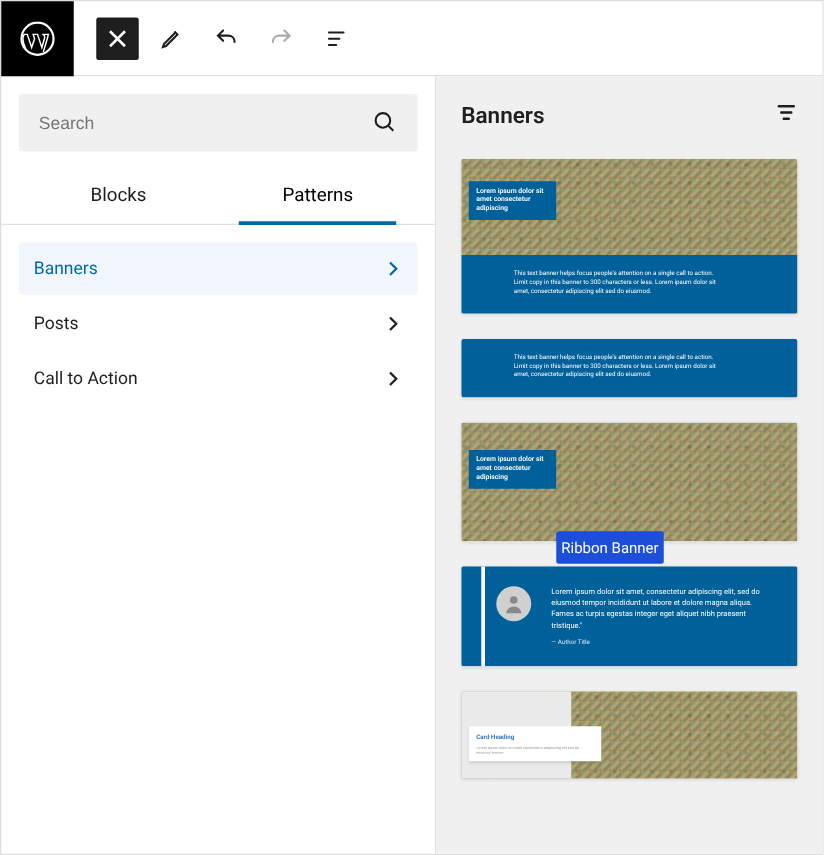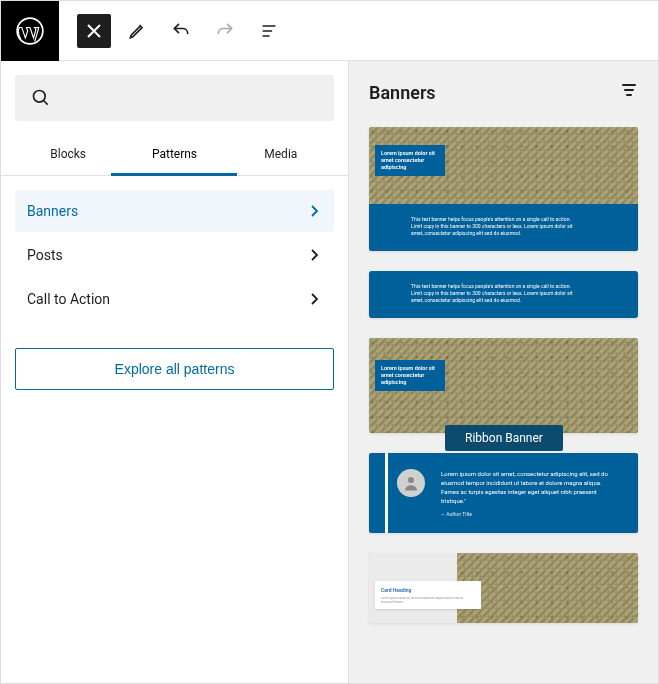--- a/index.html
+++ b/index.html
@@ -18,21 +18,21 @@
     
     .main { display: flex; flex: 1; overflow: hidden; }
     .left-panel { width: 348px; display: flex; flex-direction: column; border-right: 1px solid #e0e0e0; }
     
     .search-wrap { padding: 14px; }
     .search-box { position: relative; background: #f0f0f0; border-radius: 2px; height: 46px; display: flex; align-items: center; padding: 0 16px; }
     .search-input { flex: 1; border: none; background: transparent; font-size: 14px; color: #757575; outline: none; }
     .search-icon-btn { background: transparent; border: none; cursor: pointer; color: #1e1e1e; display: flex; }
     
     .tabs { display: flex; border-bottom: 1px solid #e0e0e0; padding: 0 14px; }
-    .tab { flex: 1; text-align: center; padding: 12px 0 14px; font-size: 12px; color: #1e1e1e; cursor: pointer; position: relative; }
+    .tab { flex: 1; text-align: center; padding: 12px 0 14px; font-size: 15px; color: #1e1e1e; cursor: pointer; position: relative; }
     .tab.active { color: #000000; }
     .tab.active::after { content: ""; position: absolute; bottom: -1px; left: 50%; transform: translateX(-50%); width: 126px; height: 3px; background: #006ba1; }
     
     .cat-list { padding: 14px; display: flex; flex-direction: column; gap: 2px; }
     .cat-item { display: flex; align-items: center; justify-content: space-between; padding: 13px 12px; border-radius: 3px; cursor: pointer; font-size: 14px; color: #1e1e1e; }
     .cat-item.selected { background: #f0f6fb; color: #006ba1; }
     .cat-item.selected .chev { color: #006ba1; }
     .chev { color: #1e1e1e; }
     
     .explore-btn { margin: 14px; border: 1px solid #006ba1; color: #006ba1; background: #fff; padding: 12px; font-size: 14px; text-align: center; cursor: pointer; border-radius: 2px; }
@@ -60,21 +60,21 @@
     .banner-3 .banner-text-overlay { top: 22px; }
     
     .banner-4 { background: #006099; color: #fff; padding: 16px 20px 16px 20px; display: flex; gap: 16px; align-items: flex-start; position: relative; }
     .banner-4::before { content: ""; position: absolute; left: 16px; top: 0; bottom: 0; width: 3px; background: #fff; }
     .avatar-circle { width: 28px; height: 28px; border-radius: 50%; background: #d0d0d0; flex-shrink: 0; display: flex; align-items: center; justify-content: center; margin-left: 8px; }
     .avatar-circle svg { width: 18px; height: 18px; fill: #888; }
     .quote-content { flex: 1; }
     .quote-content .q { font-size: 6px; line-height: 1.5; }
     .quote-content .a { font-size: 5px; margin-top: 6px; opacity: 0.85; }
     
-    .tooltip { position: absolute; top: -28px; left: 76px; background: #0c4a6e; color: #fff; font-size: 12px; padding: 6px 20px; border-radius: 2px; white-space: nowrap; z-index: 10; }
+    .tooltip { position: absolute; top: -28px; left: 76px; background: #1d4ed8; color: #fff; font-size: 12px; padding: 6px 4px; border-radius: 2px; white-space: nowrap; z-index: 10; }
     .preview-5-wrap { position: relative; }
     
     .banner-5 { position: relative; }
     .banner-5 .aerial-bg { height: 70px; }
     .banner-5-left { position: absolute; left: 0; top: 0; bottom: 0; width: 88px; background: #eaeaea; }
     .banner-5-card { position: absolute; left: 6px; top: 28px; width: 106px; background: #fff; padding: 6px; box-shadow: 0 1px 2px rgba(0,0,0,0.15); }
     .banner-5-card .h { font-size: 5px; color: #2b6cb0; font-weight: 600; margin-bottom: 4px; }
     .banner-5-card .p { font-size: 3px; color: #999; line-height: 1.3; height: 6px; overflow: hidden; }
   </style>
 </head>
@@ -114,33 +114,33 @@
             <path d="M5 6h14M5 12h10M5 18h7" stroke="currentColor" stroke-width="2" stroke-linecap="round"></path>
           </svg>
       </div>
     </div>
   </div>
 
   <div class="main">
     <div class="left-panel">
       <div class="search-wrap">
         <div class="search-box">
+          <input class="search-input" placeholder="Search" style="">
           <button class="search-icon-btn">
             <svg width="20" height="20" viewBox="0 0 24 24">
                 <circle cx="10" cy="10" r="7" stroke="currentColor" stroke-width="2" fill="none"></circle>
                 <path d="M15 15l5 5" stroke="currentColor" stroke-width="2"></path>
               </svg>
           </button>
         </div>
       </div>
 
       <div class="tabs">
         <div class="tab">Blocks</div>
         <div class="tab active">Patterns</div>
-        <div class="tab">Media</div>
       </div>
 
       <div class="cat-list">
         <div class="cat-item selected">
           <span>Banners</span>
           <svg class="chev" width="16" height="16" viewBox="0 0 16 16">
               <path d="M6 3l5 5-5 5" stroke="currentColor" stroke-width="1.8" fill="none"></path>
             </svg>
         </div>
         <div class="cat-item">
@@ -150,21 +150,20 @@
             </svg>
         </div>
         <div class="cat-item">
           <span>Call to Action</span>
           <svg class="chev" width="16" height="16" viewBox="0 0 16 16">
               <path d="M6 3l5 5-5 5" stroke="currentColor" stroke-width="1.8" fill="none"></path>
             </svg>
         </div>
       </div>
 
-      <button class="explore-btn">Explore all patterns</button>
     </div>
 
     <div class="right-panel">
       <div class="right-header">
         <div class="right-title">Banners</div>
         <div class="filter-icon">
           <svg width="18" height="18" viewBox="0 0 18 18">
               <path d="M3 4h12M5 9h8M7 14h4" stroke="currentColor" stroke-width="2" stroke-linecap="round"></path>
             </svg>
         </div>

